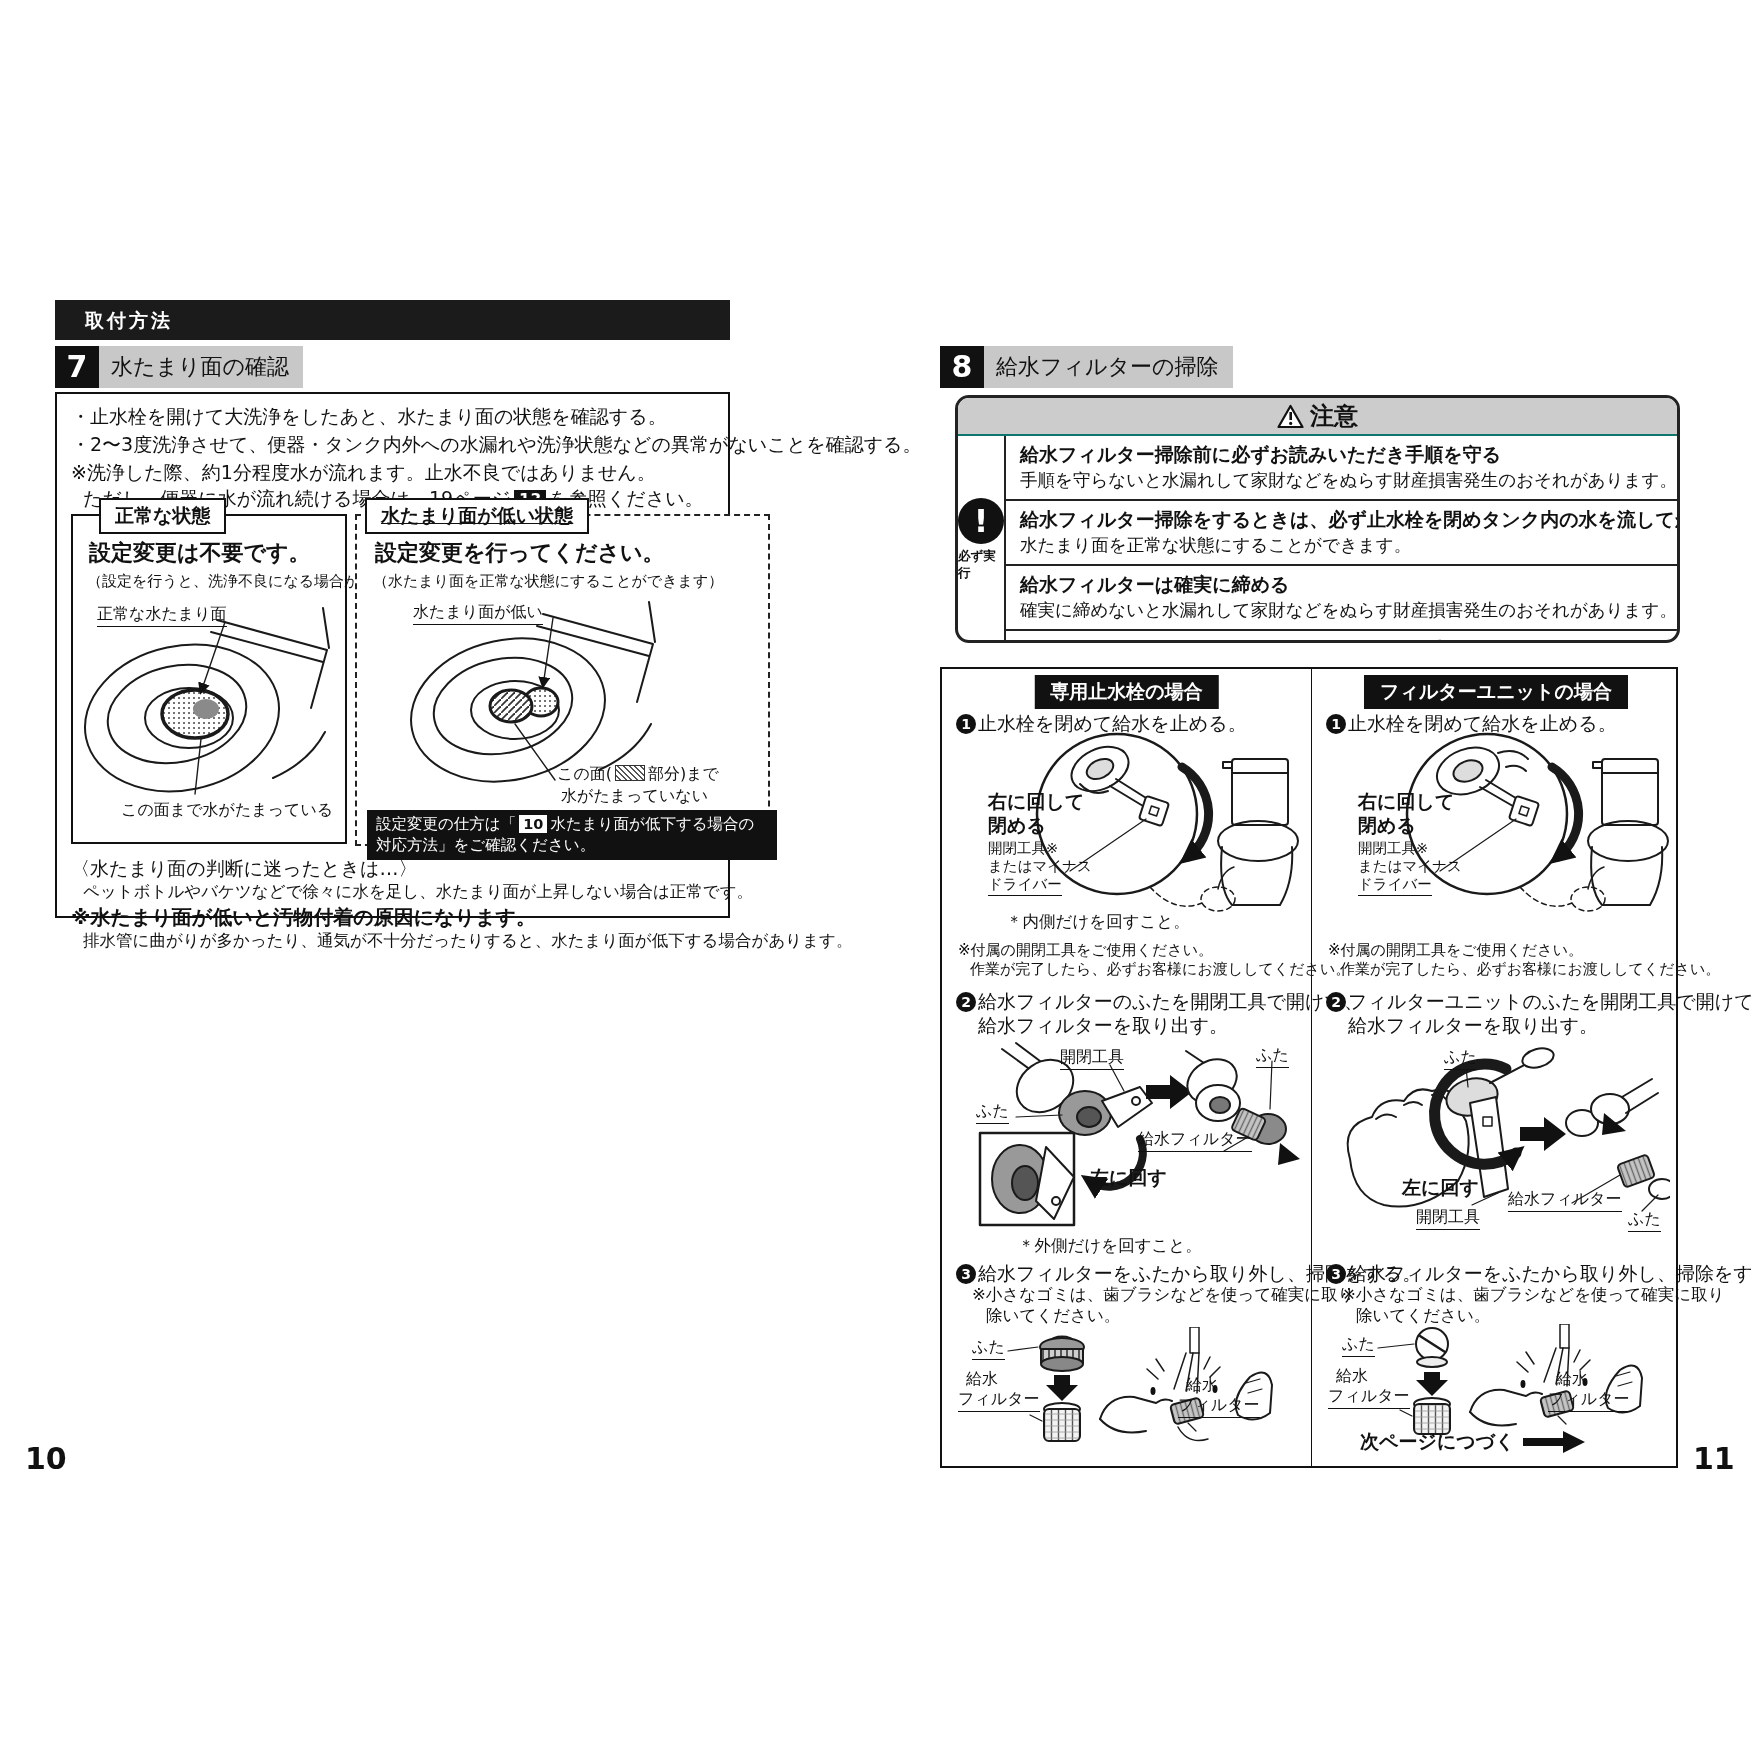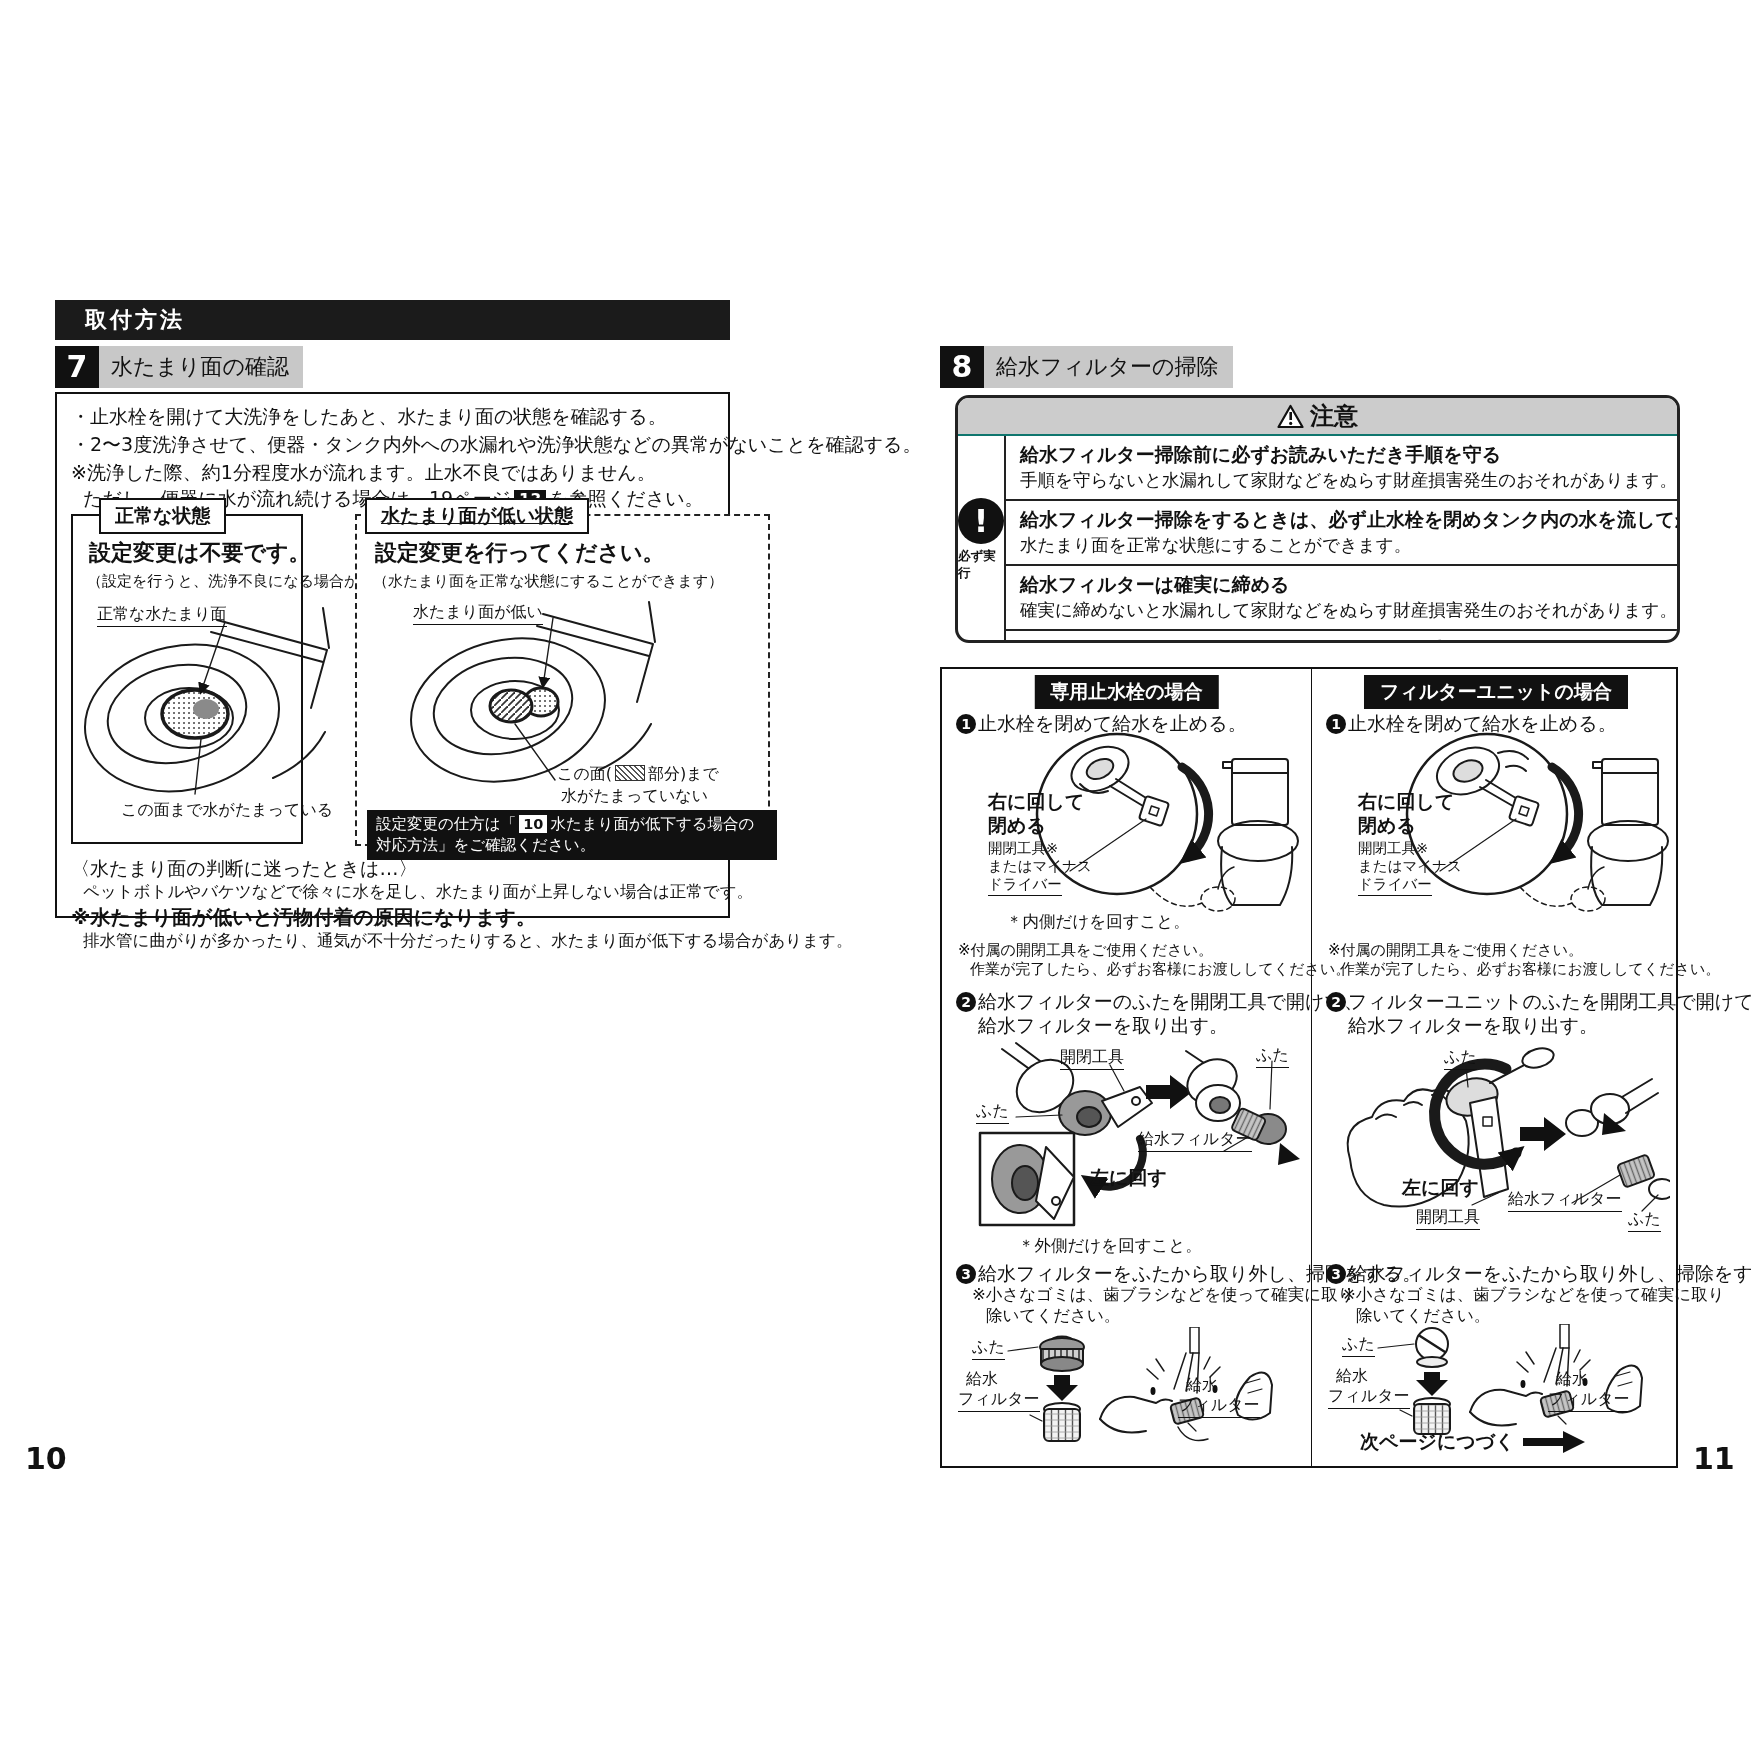--- a/index.html
+++ b/index.html
@@ -3,21 +3,21 @@
 <meta charset="utf-8">
 <style>
   html,body{margin:0;padding:0;background:#fff;}
   #canvas{position:relative;width:1754px;height:1754px;background:#fff;overflow:hidden;
           font-family:"DejaVu Sans","Liberation Sans",sans-serif;color:#111;}
   .a{position:absolute;}
   .b{font-weight:bold;}
   .nw{white-space:nowrap;}
   .f14{font-size:14.5px;} .f15{font-size:15px;} .f16{font-size:16px;} .f165{font-size:16.5px;}
   .f17{font-size:17.5px;} .f19{font-size:19px;} .f20{font-size:20px;} .f23{font-size:22px;}
-  .hdrbar{background:#1b1b1b;color:#fff;font-weight:bold;font-size:22px;line-height:40px;
+  .hdrbar{background:#1b1b1b;color:#fff;font-weight:bold;font-size:19px;line-height:40px;
           padding-left:30px;letter-spacing:3px;box-sizing:border-box;}
   .secnum{background:#111;color:#fff;font-weight:bold;font-size:30px;width:44px;height:42px;
           text-align:center;line-height:42px;}
   .seclab{background:#c8c8c8;color:#111;font-weight:normal;font-size:22px;height:34px;line-height:34px;
           padding:4px 14px 4px 12px;white-space:nowrap;}
   .box{border:2px solid #111;background:#fff;box-sizing:border-box;}
   .box3{border:2.5px solid #111;background:#fff;box-sizing:border-box;}
   .dash{border:2.5px dashed #222;background:#fff;box-sizing:border-box;}
   .tab{position:absolute;background:#fff;border:2px solid #111;font-weight:bold;font-size:19px;
        padding:3px 14px;white-space:nowrap;}
@@ -85,21 +85,21 @@
 
   <div class="a box" style="left:55px;top:392px;width:675px;height:526px;">
 
     <div class="a f19 nw" style="left:14px;top:10px;">・止水栓を開けて大洗浄をしたあと、水たまり面の状態を確認する。</div>
     <div class="a f19 nw" style="left:14px;top:38px;">・2〜3度洗浄させて、便器・タンク内外への水漏れや洗浄状態などの異常がないことを確認する。</div>
     <div class="a f19 nw" style="left:14px;top:66px;">※洗浄した際、約1分程度水が流れます。止水不良ではありません。</div>
     <div class="a f19 nw" style="left:26px;top:92px;">
       <span>ただし、便器に水が流れ続ける場合は、19ページ</span><span class="badge-dark">13</span><span>を参照ください。</span>
     </div>
 
-    <div class="a box3" style="left:14px;top:120px;width:232px;height:330px;padding-left:12px;">
+    <div class="a box3" style="left:14px;top:120px;width:276px;height:330px;padding-left:12px;">
       <div class="tab" style="left:26px;top:-18px;">正常な状態</div>
       <div class="a b f23 nw" style="left:16px;top:22px;">設定変更は不要です。</div>
       <div class="a nw" style="left:14px;top:56px;font-size:15px;">（設定を行うと、洗浄不良になる場合があります）</div>
 
       <div class="a" style="left:4px;top:80px;">
         <svg width="265" height="225" viewBox="0 0 265 225">
           <g fill="none" stroke="#1a1a1a" stroke-width="2" stroke-linecap="round" stroke-linejoin="round">
             <path d="M140 24 L250 54 M134 36 L246 66 M250 54 L234 112 M246 12 L252 52"></path>
             <ellipse cx="105" cy="122" rx="98" ry="72" transform="rotate(-12 105 122)"></ellipse>
             <ellipse cx="100" cy="118" rx="70" ry="48" transform="rotate(-12 100 118)"></ellipse>

